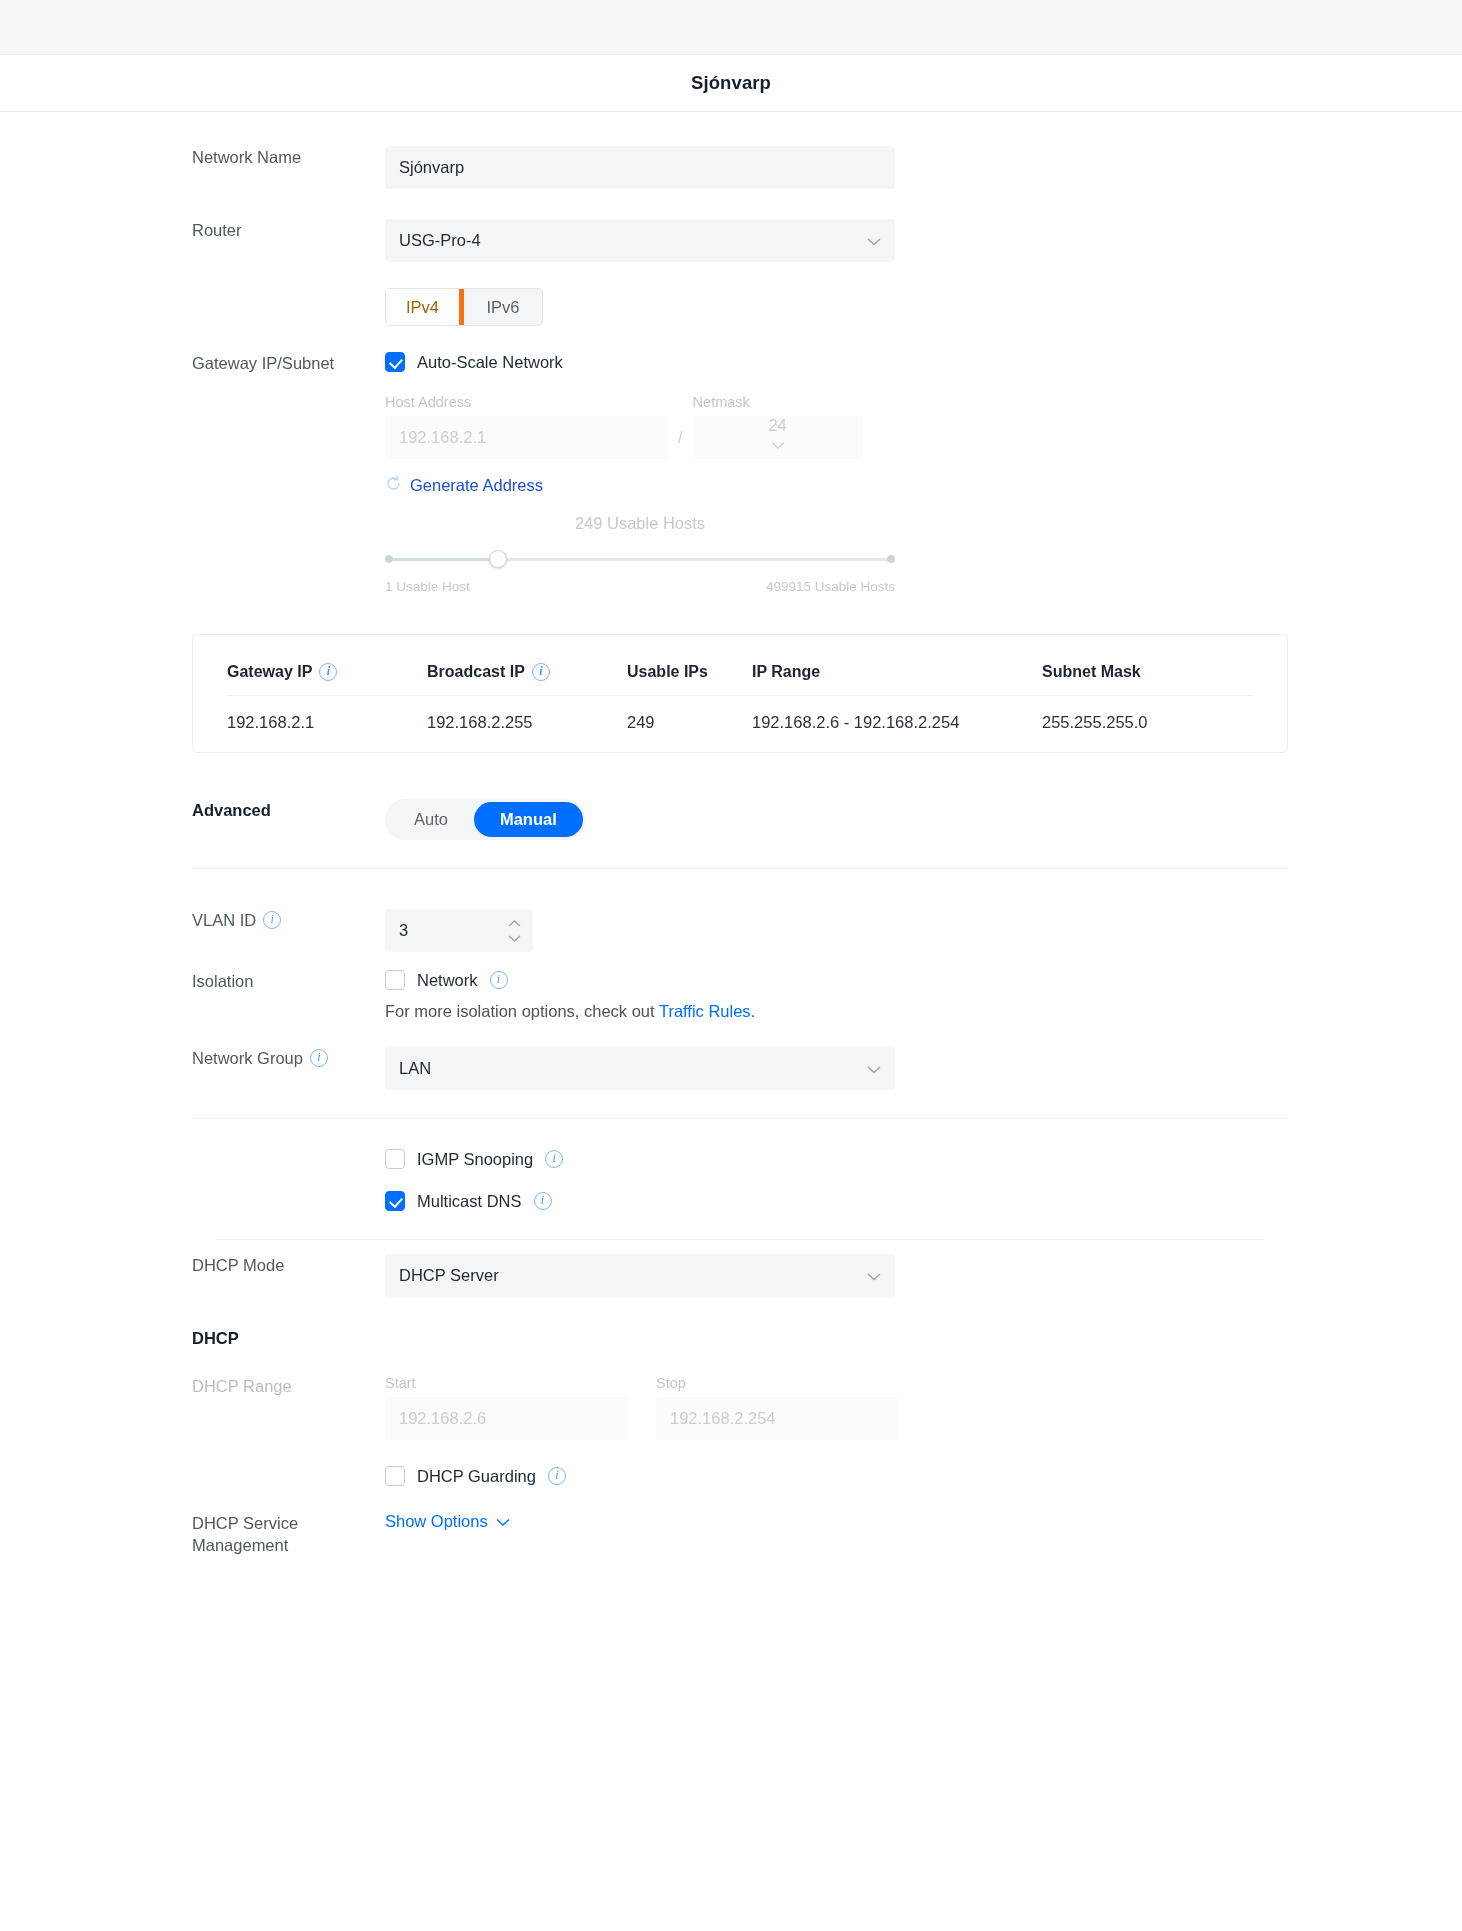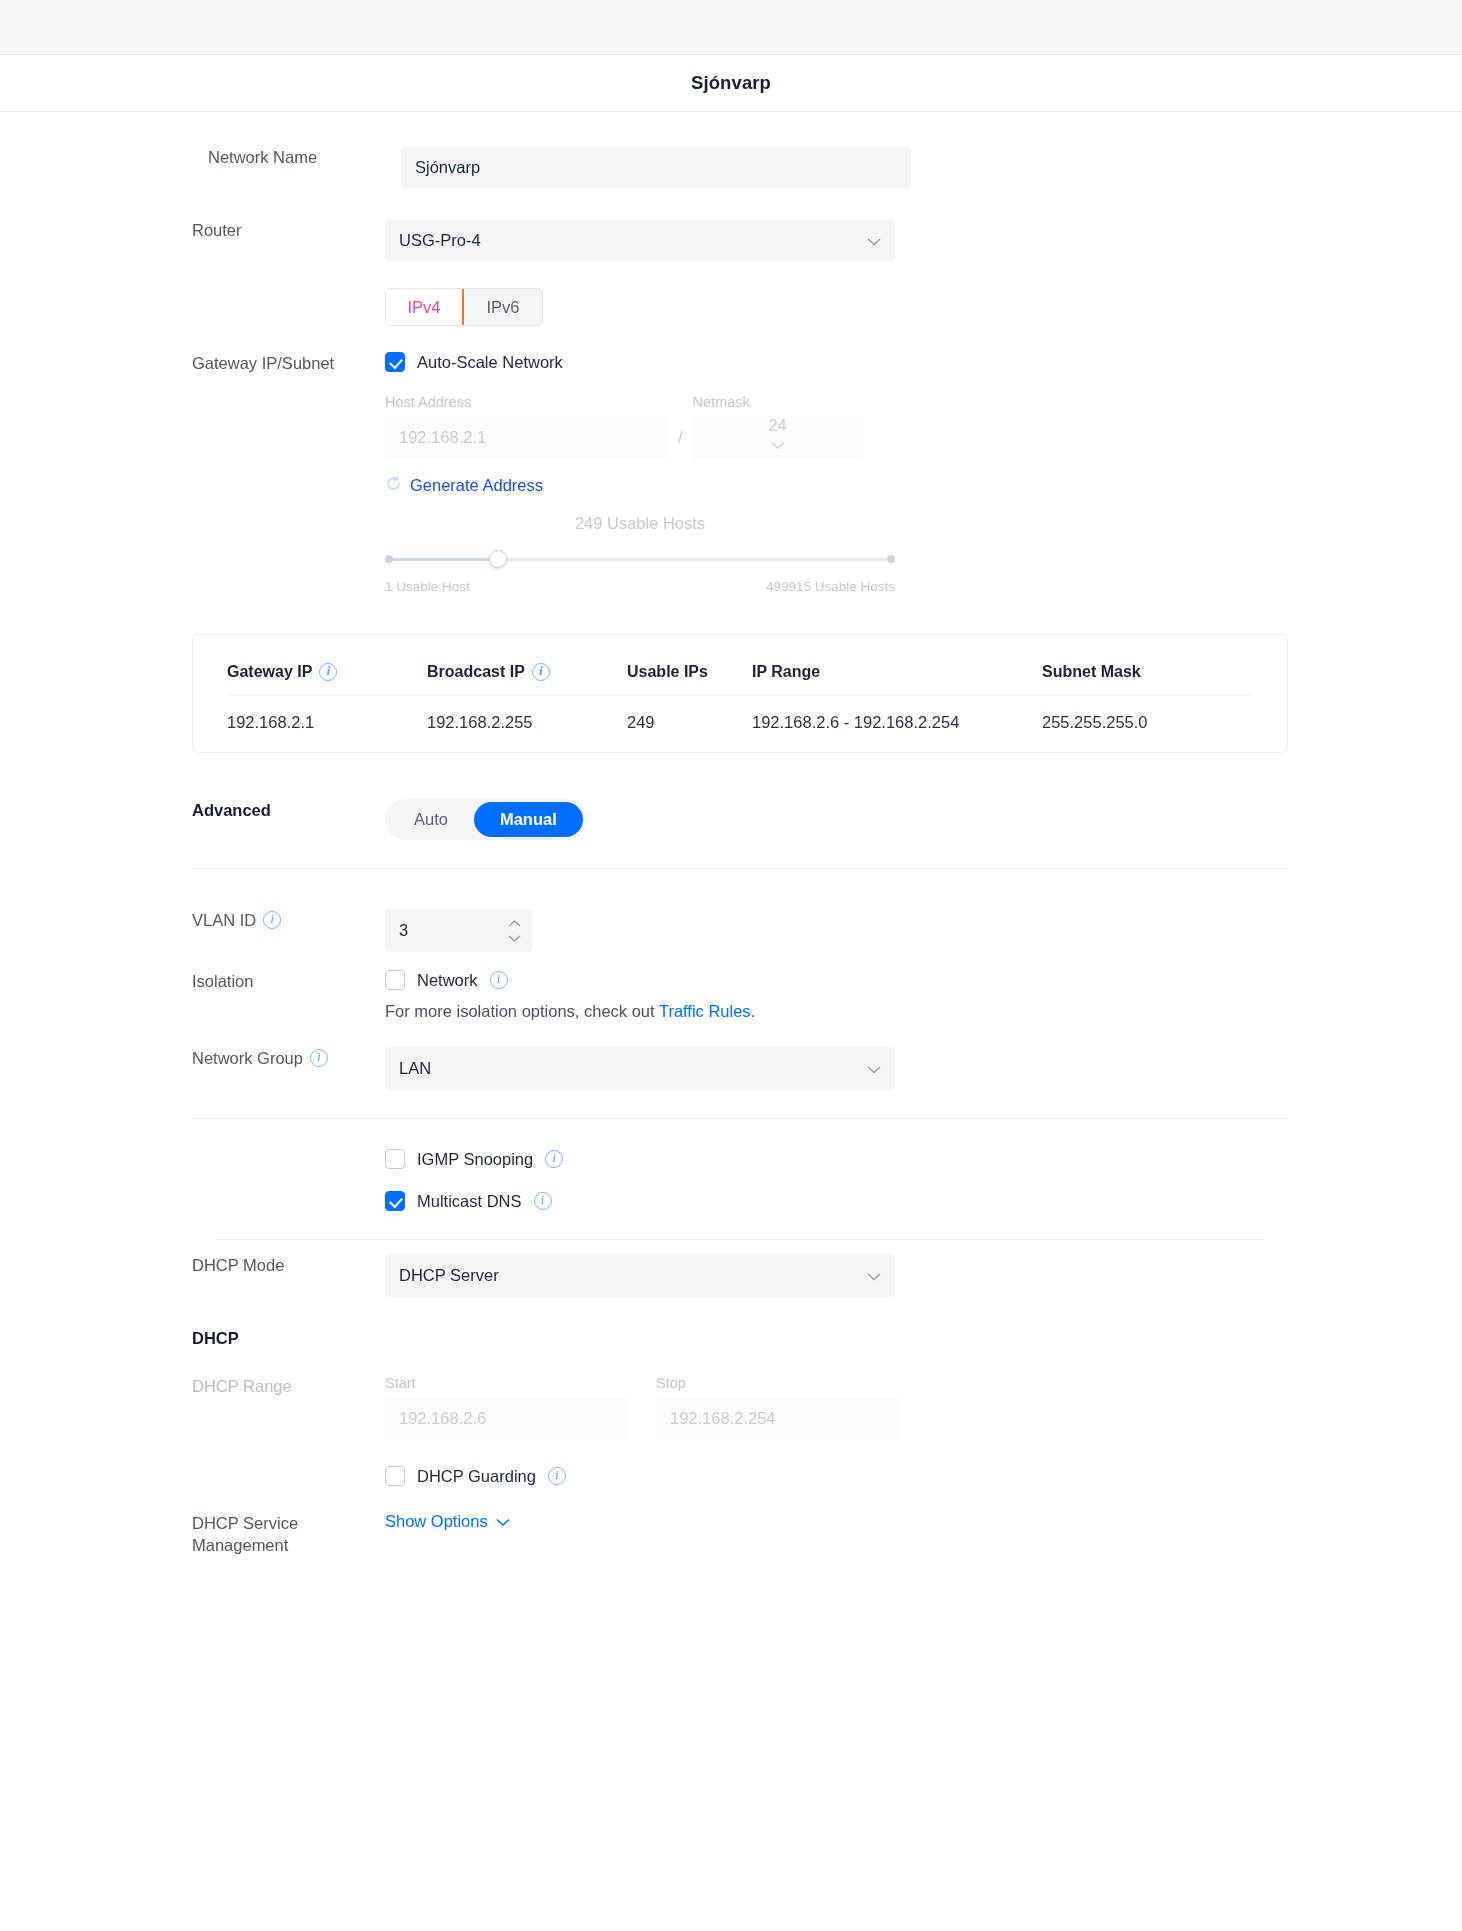--- a/index.html
+++ b/index.html
@@ -106,22 +106,22 @@
     width: 78px;
     display: flex;
     align-items: center;
     justify-content: center;
     font-size: 16.5px;
     color: #5a6269;
     cursor: pointer;
   }
   .ipver .seg.active {
     background: #ffffff;
-    color: #ec4899;
-    border-right: 2px solid #f97316;
+    color: #a16207;
+    border-right: 5px solid #f97316;
   }
   
   .cbrow {
     display: flex;
     align-items: center;
     gap: 12px;
     font-size: 16.5px;
     color: #1e2833;
   }
   .cb {
@@ -392,21 +392,21 @@
     display: inline-flex;
     align-items: center;
     gap: 8px;
     cursor: pointer;
   }
   .mt14 { margin-top: 14px; }
   .mt18 { margin-top: 18px; }
   .mt22 { margin-top: 22px; }
   .mt26 { margin-top: 26px; }
   .mt30 { margin-top: 30px; }
-  .mt34 { margin-top: 34px; padding-left: 16px; }
+  .mt34 { margin-top: 34px; }
   .mt40 { margin-top: 40px; }
   .mt46 { margin-top: 46px; }
 </style>
 </head>
 <body>
 
 <div class="page">
 
   <div class="topstrip"></div>
 

